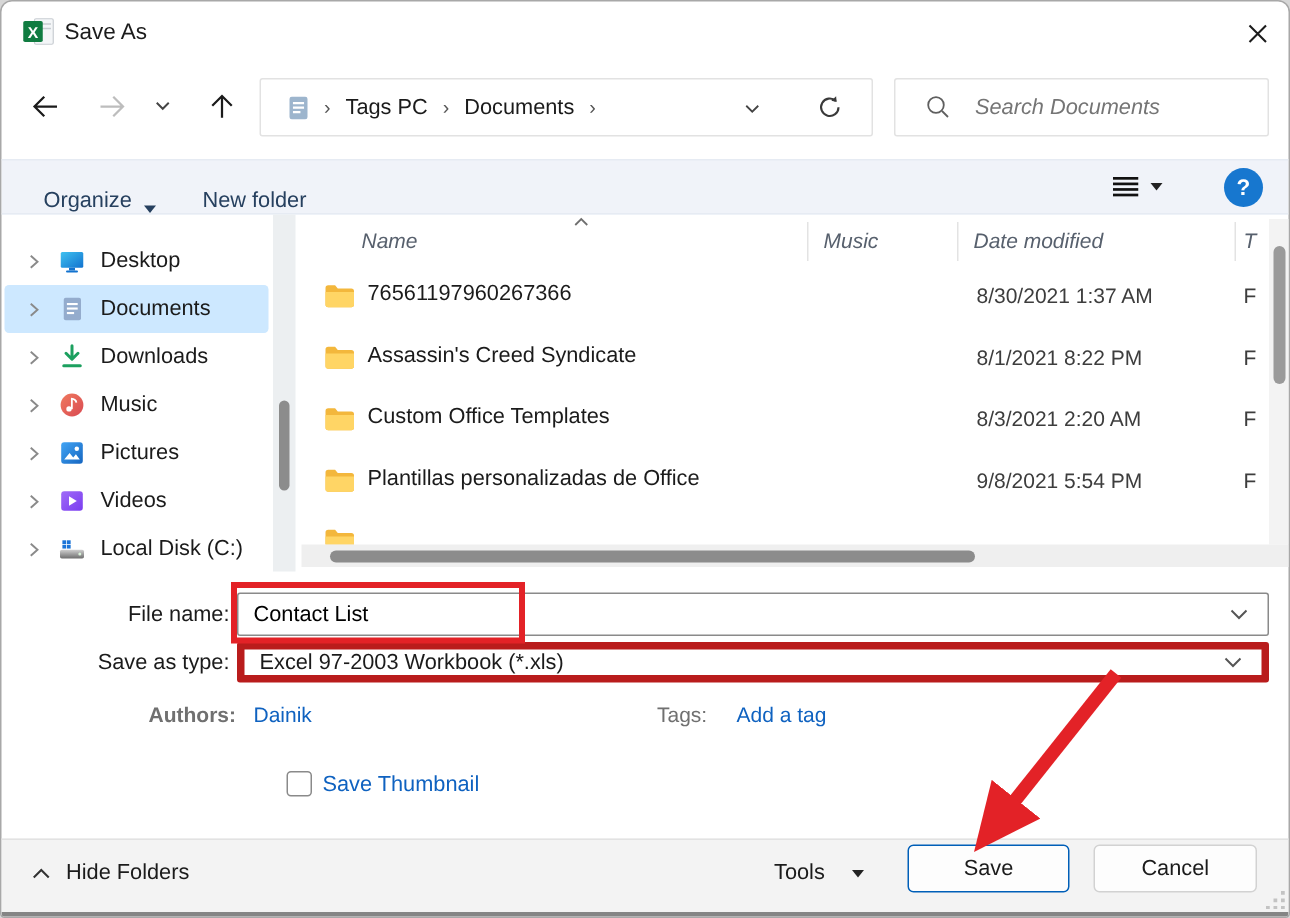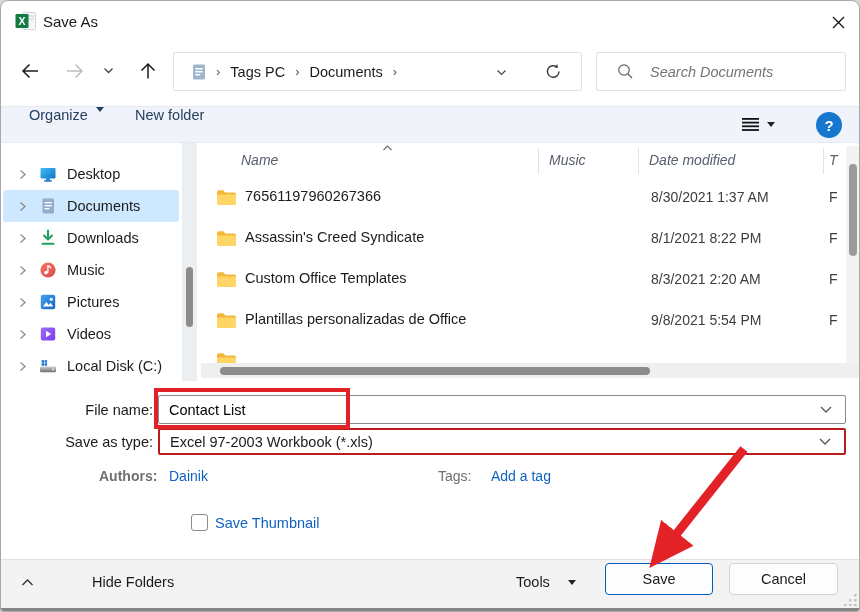--- a/index.html
+++ b/index.html
@@ -29,21 +29,21 @@
   #bc-dd{position:absolute;right:72px;top:12px;}
   #bc-refresh{position:absolute;right:18px;top:9px;}
   #searchbox{left:595px;top:51px;width:250px;height:39px;border:1px solid #e2e2e2;border-radius:2px;
     display:flex;align-items:center;box-sizing:border-box;background:#fff;}
   #search-input{border:none;outline:none;font-size:14.5px;color:#1b1b1b;width:180px;background:transparent;
     font-family:"Liberation Sans",sans-serif;font-style:italic;}
   #search-input::placeholder{color:#757575;}
   #search-icon{margin:0 14px 0 20px;}
   
   #toolbar{left:0;top:105px;width:100%;height:37px;background:#f0f3f9;border-top:1px solid #e6ebf3;border-bottom:1px solid #e6ebf3;box-sizing:border-box;}
-  .tb-item{position:absolute;top:0;height:35px;display:flex;align-items:flex-start;font-size:14.5px;color:#26405f;cursor:pointer;}
+  .tb-item{position:absolute;top:0;height:35px;display:flex;align-items:flex-end;font-size:14.5px;color:#26405f;cursor:pointer;}
   #tb-organize{left:28px;}
   #tb-newfolder{left:134px;}
   .tri-down{width:0;height:0;border-left:4.5px solid transparent;border-right:4.5px solid transparent;border-top:5px solid #26405f;margin-left:8px;}
   #tb-view{left:741px;top:0;height:35px;display:flex;align-items:center;cursor:pointer;}
   #tb-view .tri-down{border-top-color:#222;}
   #tb-help{left:815px;top:5px;width:26px;height:26px;border-radius:50%;background:#1777cf;color:#fff;
     display:flex;align-items:center;justify-content:center;font-size:15px;font-weight:bold;cursor:pointer;}
   
   #sidebar{left:0;top:142px;width:200px;height:238px;overflow:hidden;padding-top:15px;box-sizing:border-box;}
   .side-item{height:32px;margin:0 22px 0 2px;display:flex;align-items:center;border-radius:3px;cursor:pointer;}
@@ -73,36 +73,36 @@
   #hscroll{left:200px;top:362px;width:659px;height:15px;background:#efefef;}
   #hthumb{left:219px;top:366px;width:430px;height:8px;background:#8c8c8c;border-radius:4px;}
   
   .fld-label{font-size:14.5px;color:#1b1b1b;text-align:right;}
   #lbl-filename{left:40px;top:401px;width:112px;}
   #lbl-savetype{left:40px;top:433px;width:112px;}
   #filename-field{left:157px;top:394px;width:688px;height:29px;border:1px solid #8a8a8a;border-radius:2px;
     box-sizing:border-box;display:flex;align-items:center;background:#fff;}
   #filename-input{border:none;outline:none;flex:1;font-size:14.5px;color:#000;padding-left:10px;
     font-family:"Liberation Sans",sans-serif;background:transparent;}
-  #savetype-field{left:157px;top:427px;width:688px;height:27px;border:2px solid #b91c1c;border-radius:2px;
+  #savetype-field{left:157px;top:427px;width:688px;height:27px;border:5px solid #b91c1c;border-radius:2px;
     box-sizing:border-box;display:flex;align-items:center;background:#fff;cursor:pointer;}
   #savetype-value{flex:1;font-size:14.5px;color:#1b1b1b;padding-left:10px;}
   .combo-chev{margin-right:12px;}
   #red-box{left:153px;top:387px;width:196px;height:41px;border:4px solid #e32227;box-sizing:border-box;pointer-events:none;}
   .meta-label{font-size:14px;color:#707070;}
   .meta-link{font-size:14px;color:#0f62c0;cursor:pointer;}
   #lbl-authors{left:98px;top:467px;font-weight:bold;}
   #val-authors{left:168px;top:467px;}
   #lbl-tags{left:437px;top:467px;}
   #val-tags{left:490px;top:467px;}
   #thumb-check{left:190px;top:513px;width:17px;height:17px;border:1px solid #8a8a8a;border-radius:3px;background:#fff;box-sizing:border-box;cursor:pointer;}
   #thumb-label{left:214px;top:514px;font-size:14.5px;color:#0f62c0;cursor:pointer;}
   
   #footer{left:0;top:558px;width:100%;height:54px;background:#f3f3f3;border-top:1px solid #e2e2e2;box-sizing:border-box;}
-  #hide-folders{left:20px;top:573px;display:flex;align-items:center;cursor:pointer;gap:48px;}
+  #hide-folders{left:20px;top:573px;display:flex;align-items:center;cursor:pointer;}
   #hide-folders span{font-size:14.5px;color:#1b1b1b;margin-left:10px;}
   #tools{left:515px;top:573px;display:flex;align-items:center;cursor:pointer;}
   #tools span{font-size:14.5px;color:#1b1b1b;}
   #tools .tri-down{border-top-color:#222;margin-left:18px;}
   .btn{position:absolute;top:562px;height:32px;background:#fdfdfd;border-radius:4px;font-size:14.5px;color:#1b1b1b;
     display:flex;align-items:center;justify-content:center;box-sizing:border-box;cursor:pointer;}
   #btn-save{left:604px;width:108px;border:1px solid #005fb8;}
   #btn-cancel{left:728px;width:109px;border:1px solid #d2d2d2;}
   #bottom-edge{left:0;top:607px;width:100%;height:5px;background:#858585;}
   #resize-grip{left:843px;top:593px;width:14px;height:12px;opacity:.7;}

